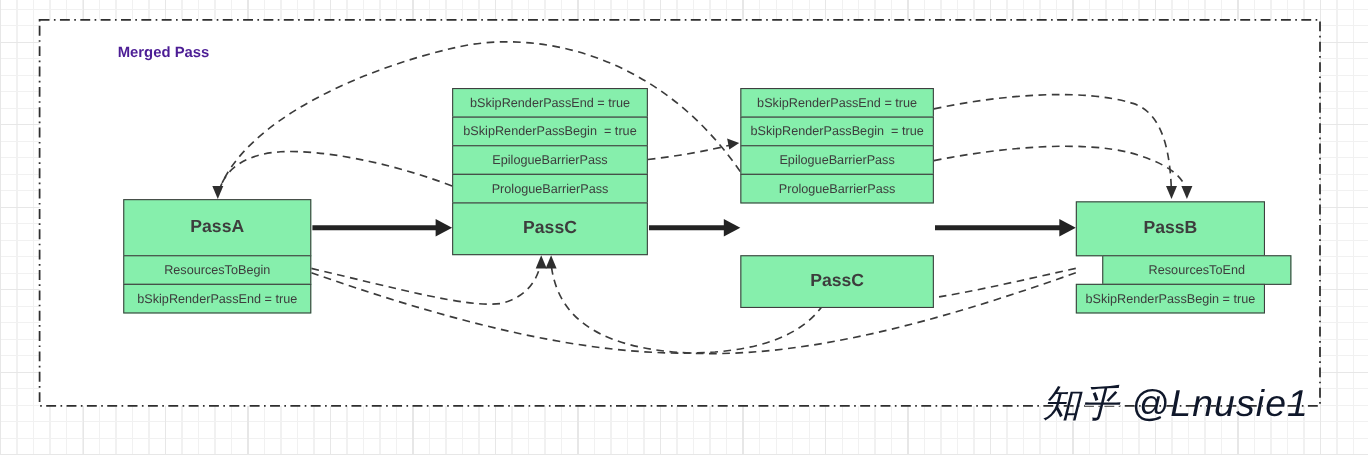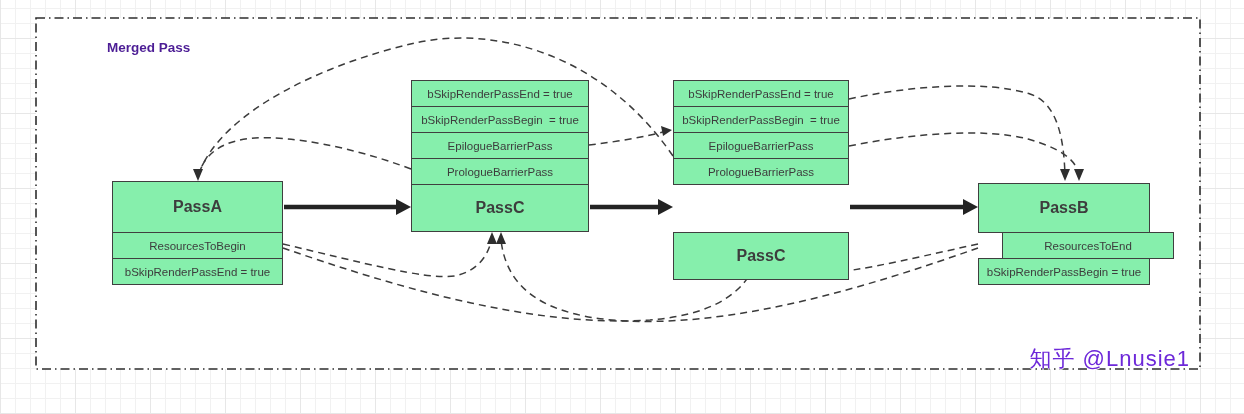--- a/index.html
+++ b/index.html
@@ -20,22 +20,23 @@
     display:flex;align-items:center;justify-content:center;
     color:#3d3d3d;font-size:11.5px;white-space:pre;
   }
   .main-node{font-size:16px;font-weight:bold;}
   #title{
     position:absolute;left:107px;top:40px;z-index:2;
     font-size:13.5px;font-weight:bold;color:#4c1d95;
   }
   #watermark{
     position:absolute;right:54px;top:344px;z-index:3;
-    font-size:22px;color:#6d28d9;letter-spacing:1px;
+    font-size:34px;color:#0f172a;letter-spacing:1px;
     text-shadow:0 1px 0 #ffffff;
+    font-style:italic;
   }
 </style>
 </head>
 <body>
 
 <svg id="lines" width="1244" height="414" viewBox="0 0 1244 414">
 
   <rect x="36" y="18" width="1164" height="351" fill="#ffffff" stroke="#2e2e2e" stroke-width="1.6" stroke-dasharray="9 4 1.5 4"></rect>
 
   <g stroke="#3b3b3b" stroke-width="1.5" fill="none" stroke-dasharray="7 5">

